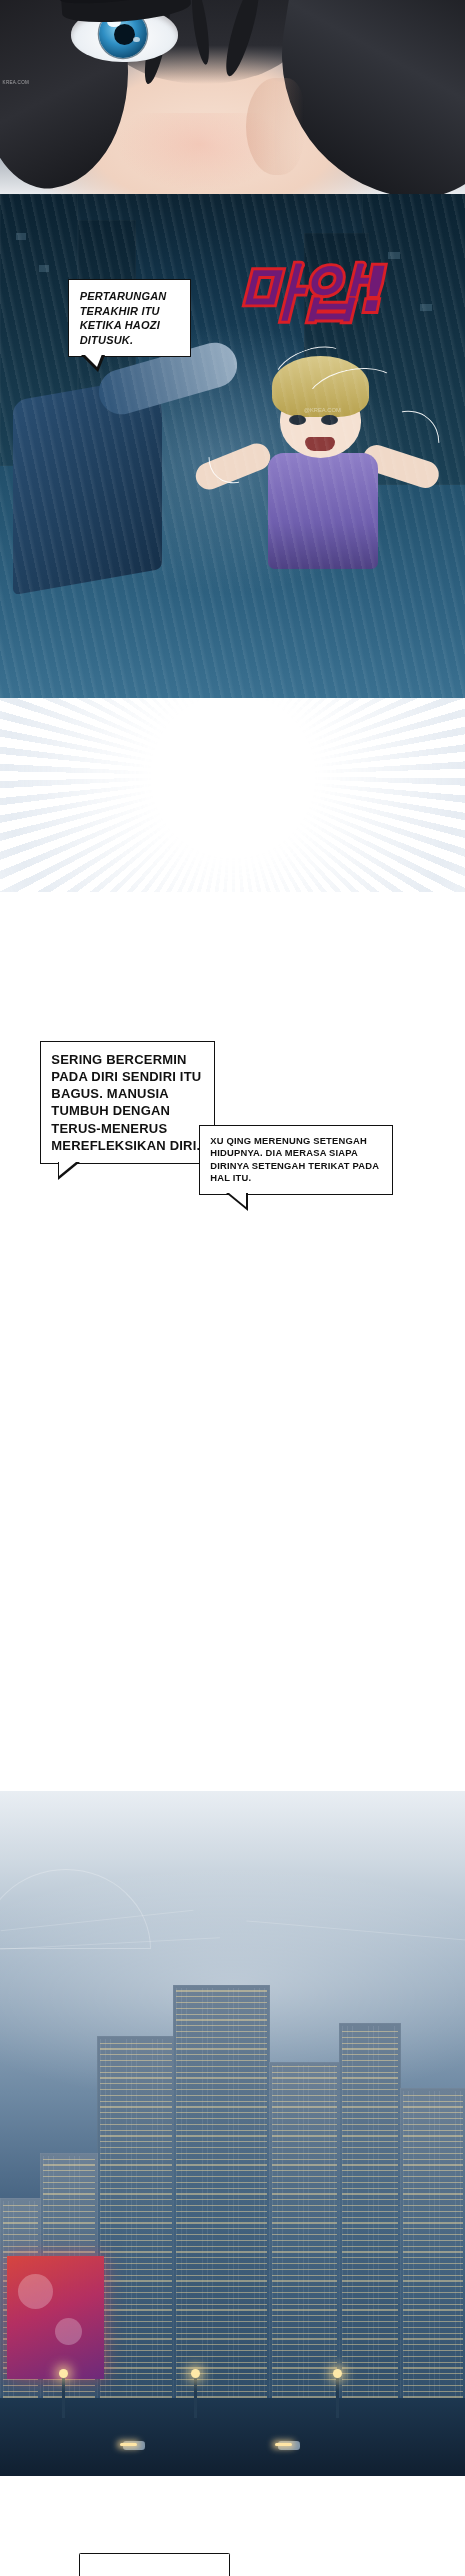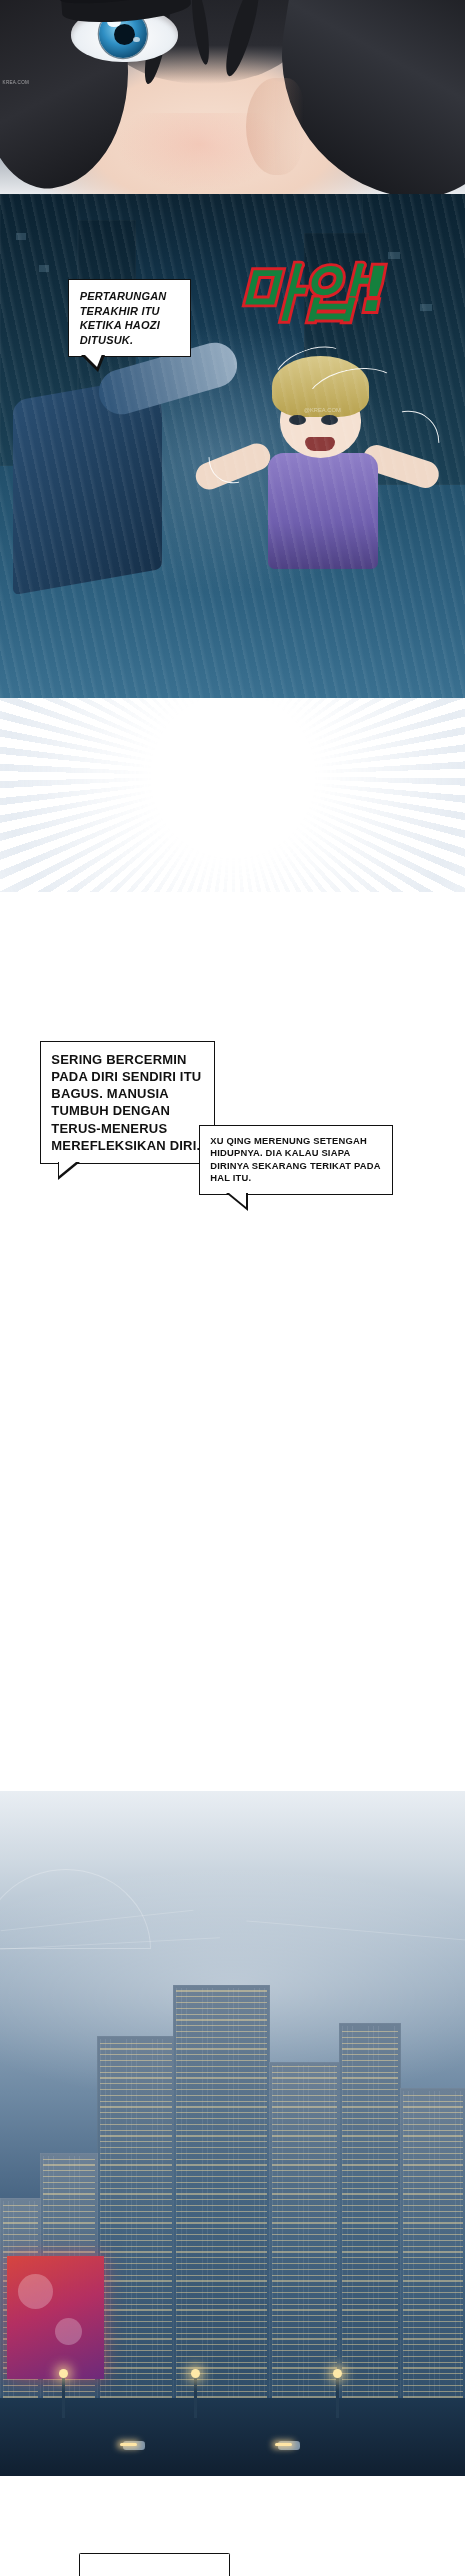--- a/index.html
+++ b/index.html
@@ -269,21 +269,21 @@
     border-left:13.6px solid transparent;
     border-right:5.8px solid transparent;
     border-top:13.6px solid #fff;
     width:0;height:0;
   }
 
   .sfx{
     position:absolute; left:239px; top:259px;
     font-family:"DejaVu Sans", sans-serif;
     font-size:62px; font-weight:700; font-style:italic;
-    color:#15803d;
+    color:#701a75;
     letter-spacing:-1.3px;
     -webkit-text-stroke:5.8px #d91f26;
     paint-order:stroke fill;
     text-shadow:0 0 0 #d91f26;
     line-height:1;
   }
 
   .b2{
     left:290px; top:742px; width:164px; border:none; background:transparent;
     font-size:7.4px; font-weight:700; font-style:italic; color:#111;
@@ -415,21 +415,21 @@
   <div class="gap-white" style="top:892px;height:899px;"></div>
 
   <div class="bubble b3">
     <p>SERING BERCERMIN PADA DIRI SENDIRI ITU BAGUS. MANUSIA TUMBUH DENGAN TERUS-MENERUS MEREFLEKSIKAN DIRI.</p>
     <span class="tail">
         <i></i>
       </span>
   </div>
 
   <div class="bubble b4">
-    <p>XU QING MERENUNG SETENGAH HIDUPNYA. DIA KALAU SIAPA DIRINYA SEKARANG TERIKAT PADA HAL ITU.</p>
+    <p>XU QING MERENUNG SETENGAH HIDUPNYA. DIA MERASA SIAPA DIRINYA SETENGAH TERIKAT PADA HAL ITU.</p>
     <span class="tail">
         <i></i>
       </span>
   </div>
 
   <div class="panel4">
     <div class="sky-haze"></div>
     <div class="dome"></div>
     <div class="wire" style="left:0;top:129px;width:194px;transform:rotate(-6deg);"></div>
     <div class="wire" style="left:0;top:152px;width:220px;transform:rotate(-3deg);"></div>

